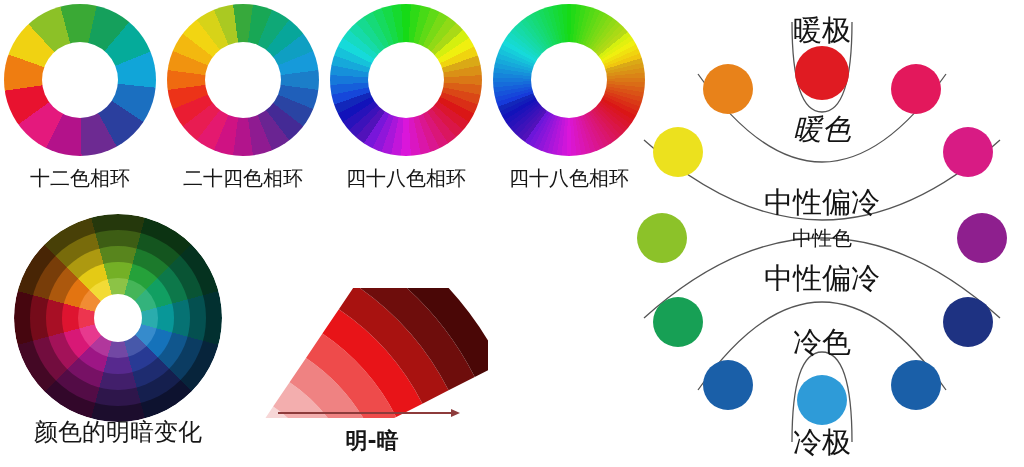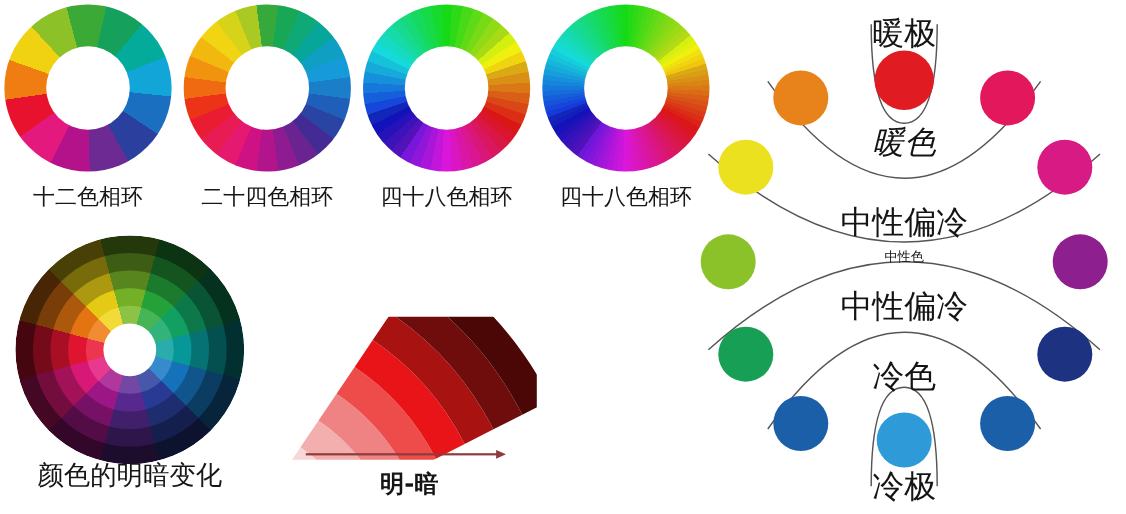--- a/index.html
+++ b/index.html
@@ -47,21 +47,21 @@
   
   .temp{position:absolute;left:620px;top:0;width:404px;height:467px;}
   .temp svg{position:absolute;left:0;top:0;}
   .dot{position:absolute;border-radius:50%;}
   .temp-label{
     position:absolute;white-space:nowrap;text-align:center;
     color:#141414;line-height:1;
     font-family:"DejaVu Sans","Liberation Sans",sans-serif;
   }
   .t-lg{font-size:29px;}
-  .t-sm{font-size:12px;font-family:Liberation Mono, monospace;}
+  .t-sm{font-size:20px;}
 </style>
 </head>
 <body>
 
 <div class="stage">
 
   <div id="hue-wheels">
       <div class="wheel" style="left: 4px; top: 4px; width: 152px; height: 152px; background: conic-gradient(from -15deg, rgb(58, 169, 53) 0deg, rgb(58, 169, 53) 27.692deg, rgb(21, 160, 92) 27.692deg, rgb(21, 160, 92) 55.385deg, rgb(5, 171, 154) 55.385deg, rgb(5, 171, 154) 83.077deg, rgb(17, 165, 216) 83.077deg, rgb(17, 165, 216) 110.769deg, rgb(27, 111, 192) 110.769deg, rgb(27, 111, 192) 138.462deg, rgb(43, 63, 158) 138.462deg, rgb(43, 63, 158) 166.154deg, rgb(109, 42, 146) 166.154deg, rgb(109, 42, 146) 193.846deg, rgb(179, 18, 138) 193.846deg, rgb(179, 18, 138) 221.538deg, rgb(228, 25, 125) 221.538deg, rgb(228, 25, 125) 249.231deg, rgb(232, 18, 47) 249.231deg, rgb(232, 18, 47) 276.923deg, rgb(239, 125, 17) 276.923deg, rgb(239, 125, 17) 304.615deg, rgb(240, 210, 18) 304.615deg, rgb(240, 210, 18) 332.308deg, rgb(140, 193, 39) 332.308deg, rgb(140, 193, 39) 360deg);">
         <div class="hole" style="width: 76px; height: 76px;"></div>
       </div>

